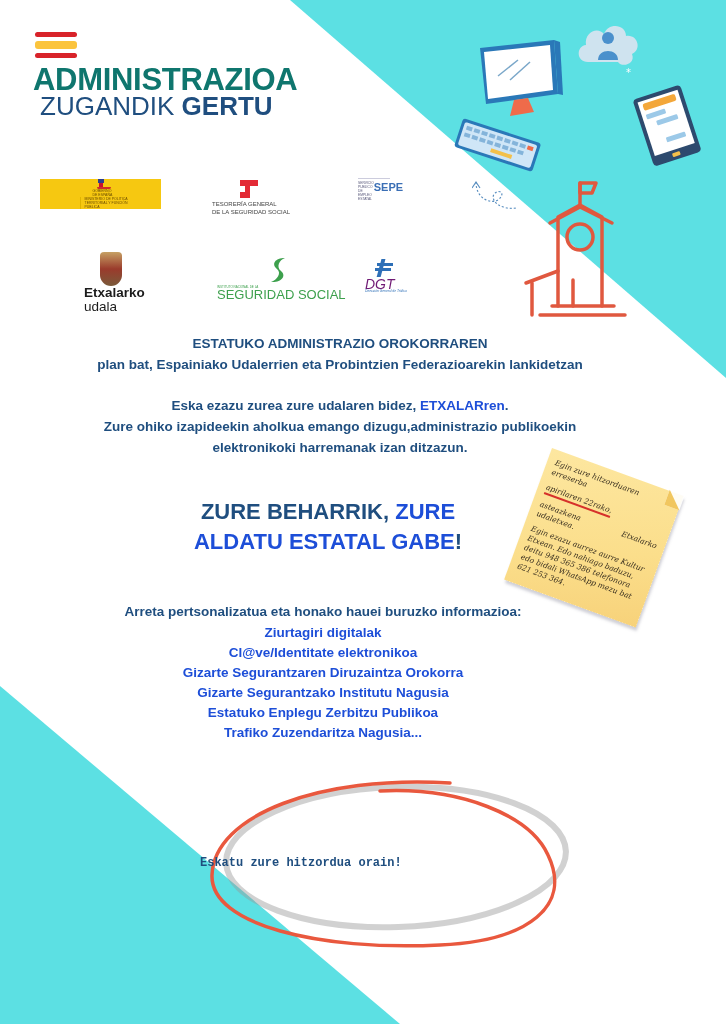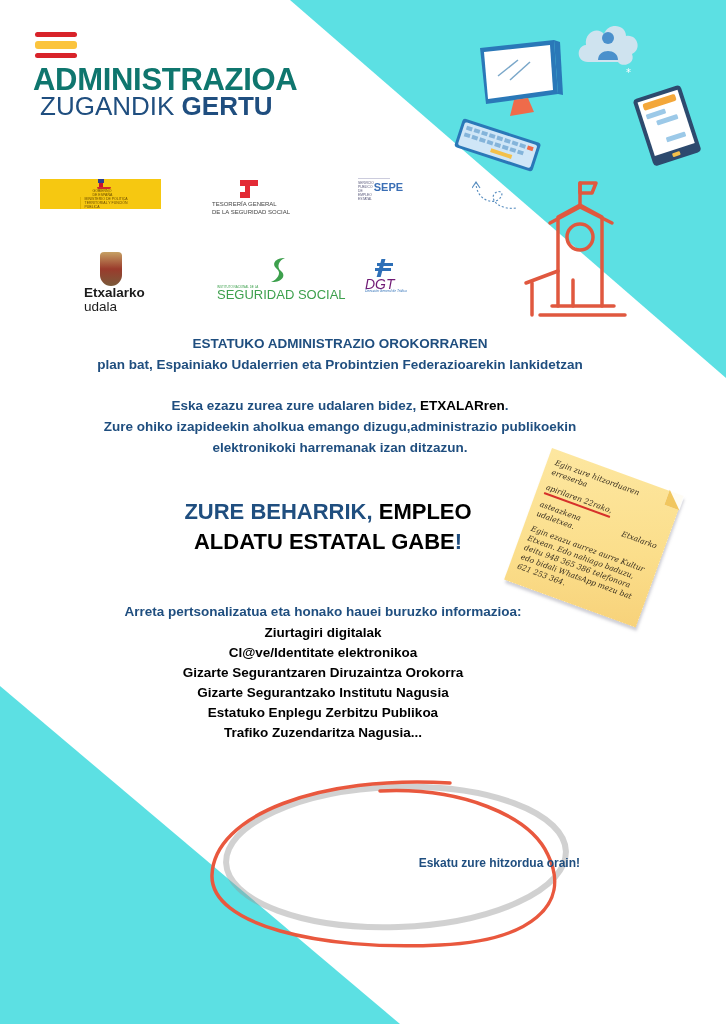--- a/index.html
+++ b/index.html
@@ -53,21 +53,21 @@
 
   .logo-dgt { left: 363px; top: 257px; }
   .logo-dgt .mark { width: 20px; height: 22px; position: relative; }
   .logo-dgt .txt { margin-left: 2px; line-height: 10px; }
   .logo-dgt .b { font-size: 14px; font-weight: normal; font-style: italic; color: #701a75; display: block; }
   .logo-dgt .s { font-size: 3.3px; font-style: italic; color: #2d6fb7; display: block; line-height: 4px; }
 
   
   .center { position: absolute; left: 0; width: 628px; text-align: center; z-index: 2; margin-left: 26px; }
   .navy { color: #1f4e7f; }
-  .coral { color: #000000; }
+  .coral { color: #1d4ed8; }
   .t14 { font-size: 13.5px; font-weight: bold; line-height: 21px; }
   .big-head { font-size: 22px; font-weight: bold; line-height: 30px; }
   .list-item { font-size: 13.5px; font-weight: bold; line-height: 20px; display: block; }
 
   
   .note {
     position: absolute; z-index: 3; left: 552px; top: 448px; width: 140px; height: 140px;
     background: linear-gradient(160deg, #fde7a0 0%, #fbde8b 60%, #f7d27a 100%);
     transform: rotate(20deg); transform-origin: 0 0;
     box-shadow: 2px 3px 3px rgba(120,120,140,0.35);
@@ -79,21 +79,21 @@
     border-left: 16px solid #f0c45a; border-top: 16px solid #ffffff;
     opacity: .9;
   }
   .note .row { display: block; text-align: justify; }
   .note .date { display: inline-block; border-bottom: 2px solid #d6312b; padding-bottom: 0; }
   .note .gap { height: 6px; }
 
   
   .cta-wrap { position: absolute; left: 200px; top: 775px; width: 380px; height: 180px; z-index: 2; }
   .cta-wrap svg { position: absolute; left: 0; top: 0; }
-  .cta-text { position: absolute; left: 0; width: 380px; top: 80px; text-align: right; }
+  .cta-text { position: absolute; left: 0; width: 380px; top: 80px; text-align: left; font-family: Liberation Mono, monospace; }
   .cta-text .l1 { font-size: 12px; font-weight: bold; color: #1f4e7f; line-height: 17px; display: block; }
   .cta-text .l2 { font-size: 12px; font-weight: bold; color: #e05a45; line-height: 17px; display: block; }
 </style>
 </head>
 <body>
 
 <svg class="bg-svg" viewBox="0 0 726 1024">
   <polygon points="290,0 726,0 726,378" fill="#5ce0e3"></polygon>
   <polygon points="0,686 0,1024 400,1024" fill="#5ce0e3"></polygon>
 </svg>
@@ -236,21 +236,21 @@
 <div class="center navy t14" style="top:333px;">ESTATUKO ADMINISTRAZIO OROKORRAREN</div>
 <div class="center navy t14" style="top:354px;">plan bat,  Espainiako Udalerrien eta Probintzien Federazioarekin lankidetzan</div>
 
 <div class="center t14 navy" style="top:395px;">
   <span>Eska ezazu zurea zure udalaren bidez, </span><span class="coral">ETXALARren</span><span>.</span>
 </div>
 <div class="center navy t14" style="top:416px;">Zure ohiko izapideekin aholkua emango dizugu,administrazio publikoekin</div>
 <div class="center navy t14" style="top:437px;">elektronikoki harremanak izan ditzazun.</div>
 
 <div class="center big-head" style="top:497px;left:-12px;">
-  <span class="navy">ZURE BEHARRIK, </span><span class="coral">EMPLEO</span><br>
+  <span class="navy">ZURE BEHARRIK, </span><span class="coral">ZURE</span><br>
   <span class="coral">ALDATU ESTATAL GABE</span><span class="navy">!</span>
 </div>
 
 <div class="center navy t14" style="top:601px;left:-17px;">Arreta pertsonalizatua eta honako hauei buruzko informazioa:</div>
 <div class="center coral" style="top:623px;left:-17px;">
   <span class="list-item">Ziurtagiri digitalak</span>
   <span class="list-item">Cl@ve/Identitate elektronikoa</span>
   <span class="list-item">Gizarte Segurantzaren Diruzaintza Orokorra</span>
   <span class="list-item">Gizarte Segurantzako Institutu Nagusia</span>
   <span class="list-item">Estatuko Enplegu Zerbitzu Publikoa</span>

